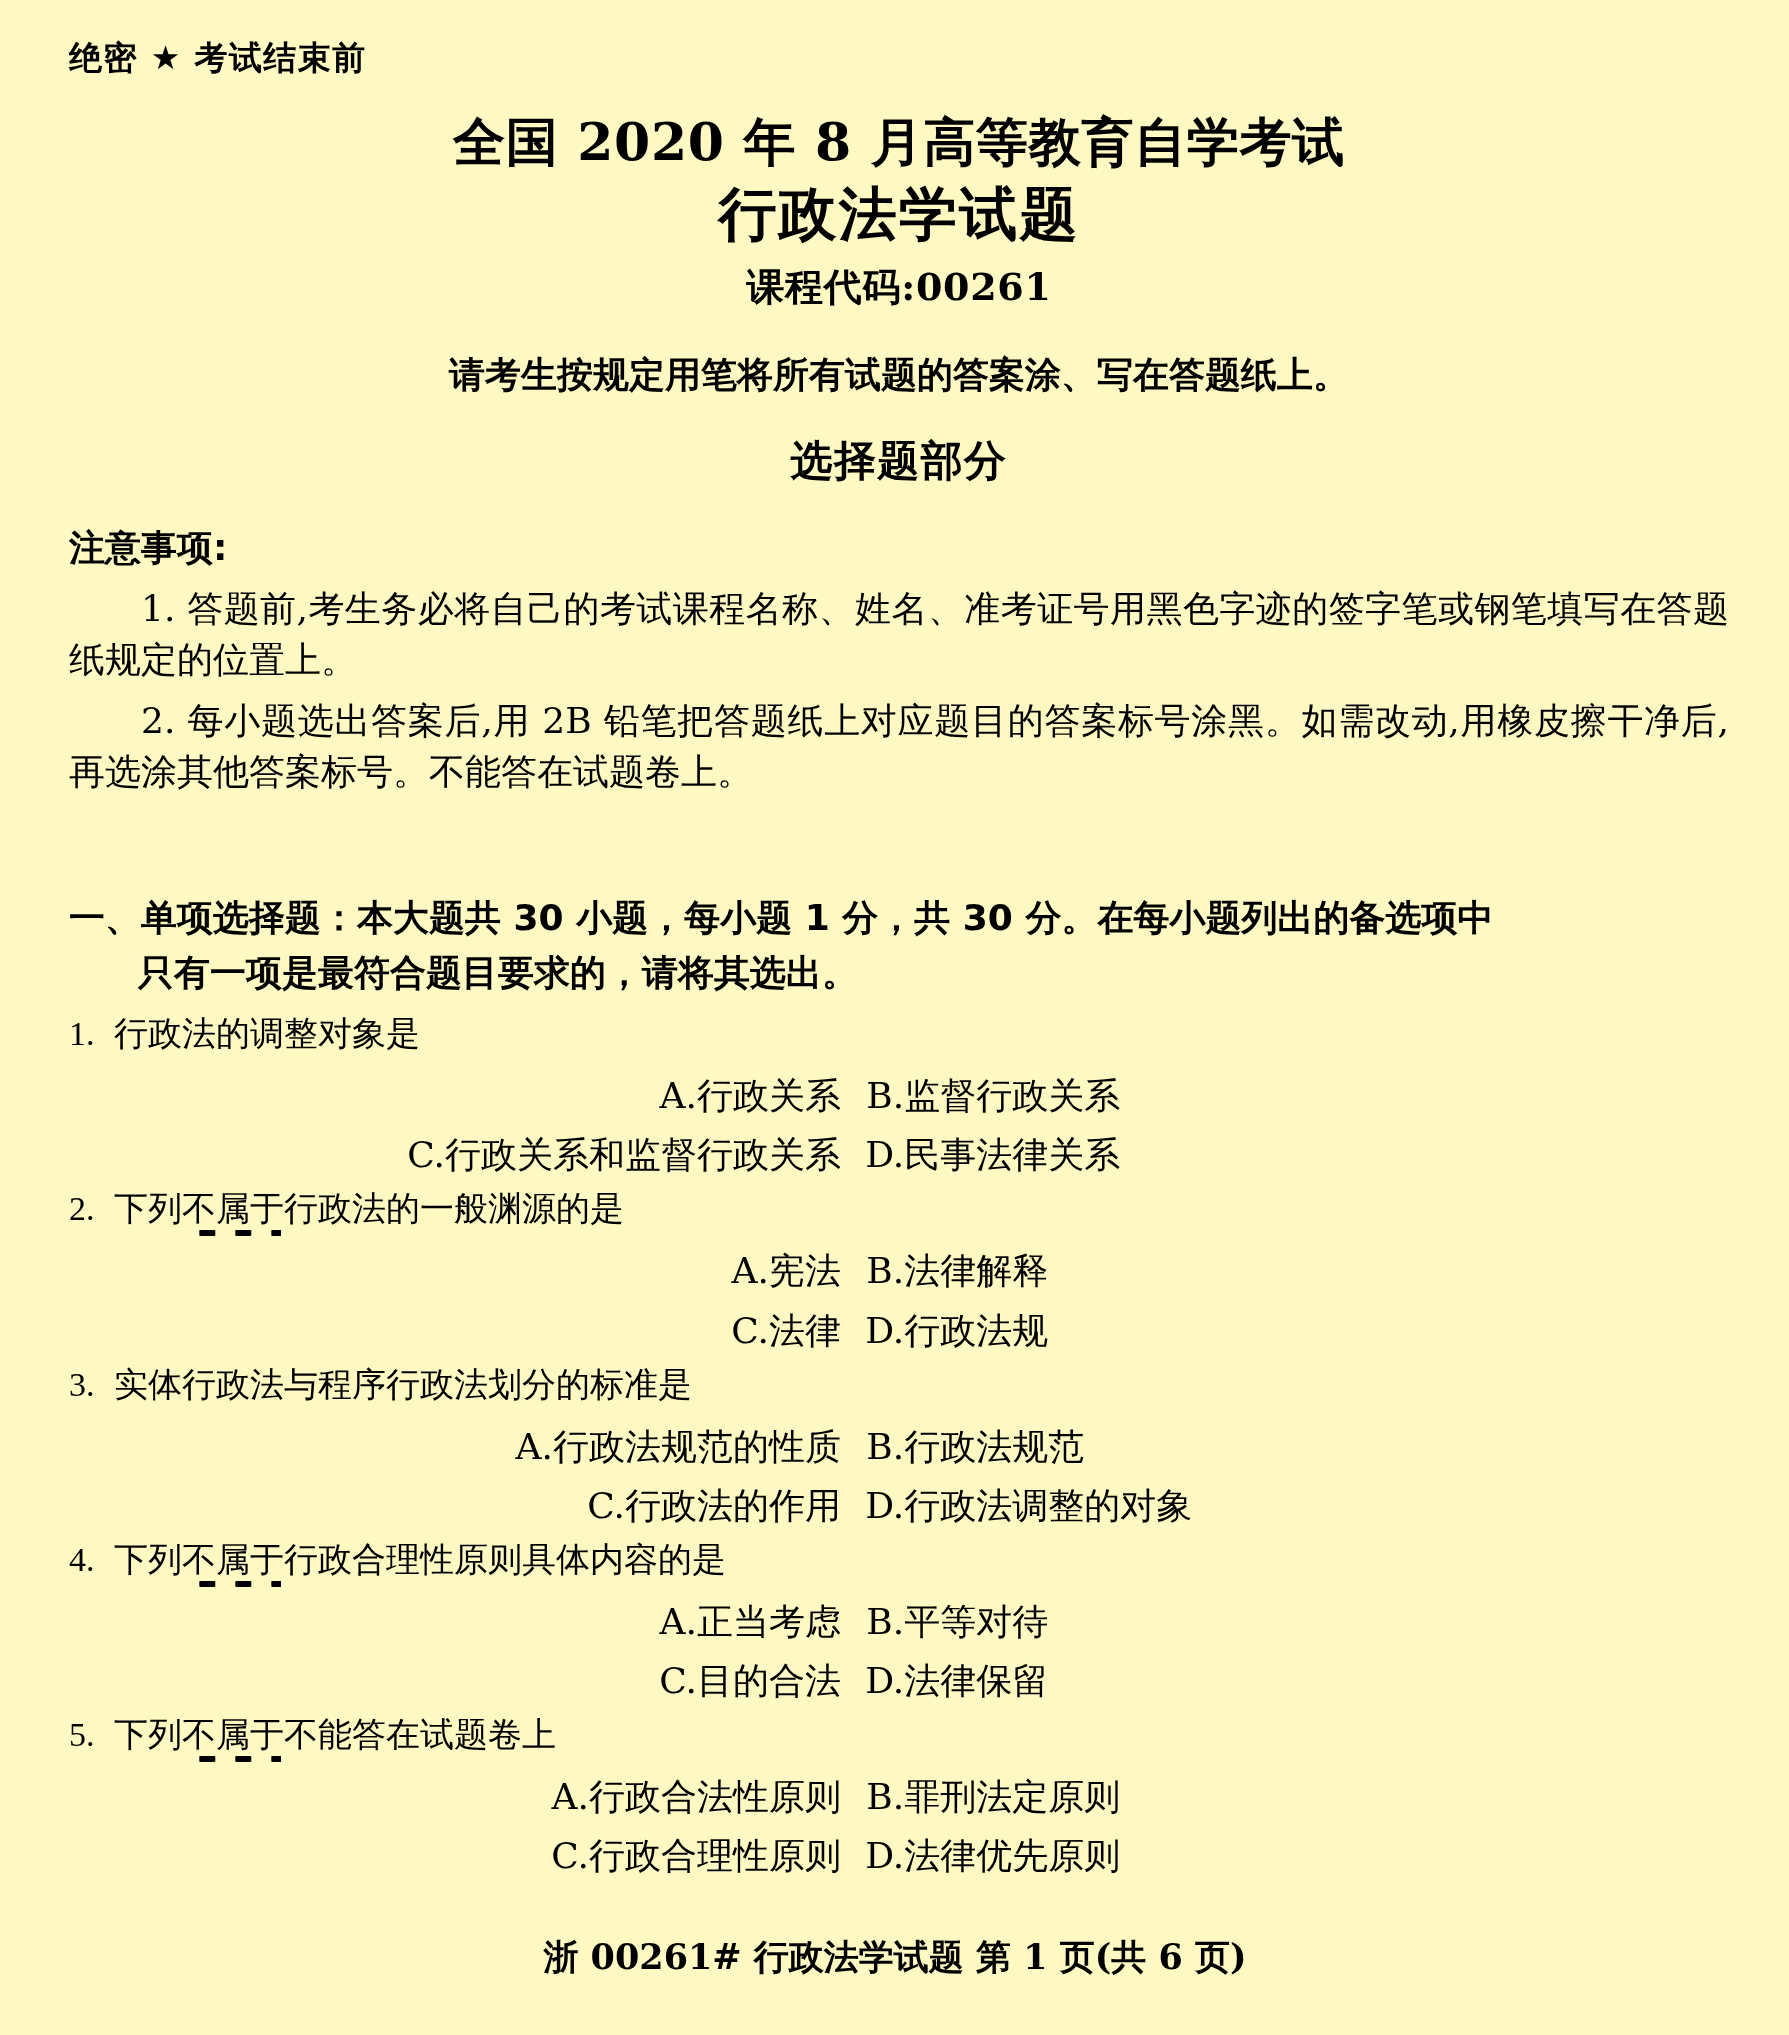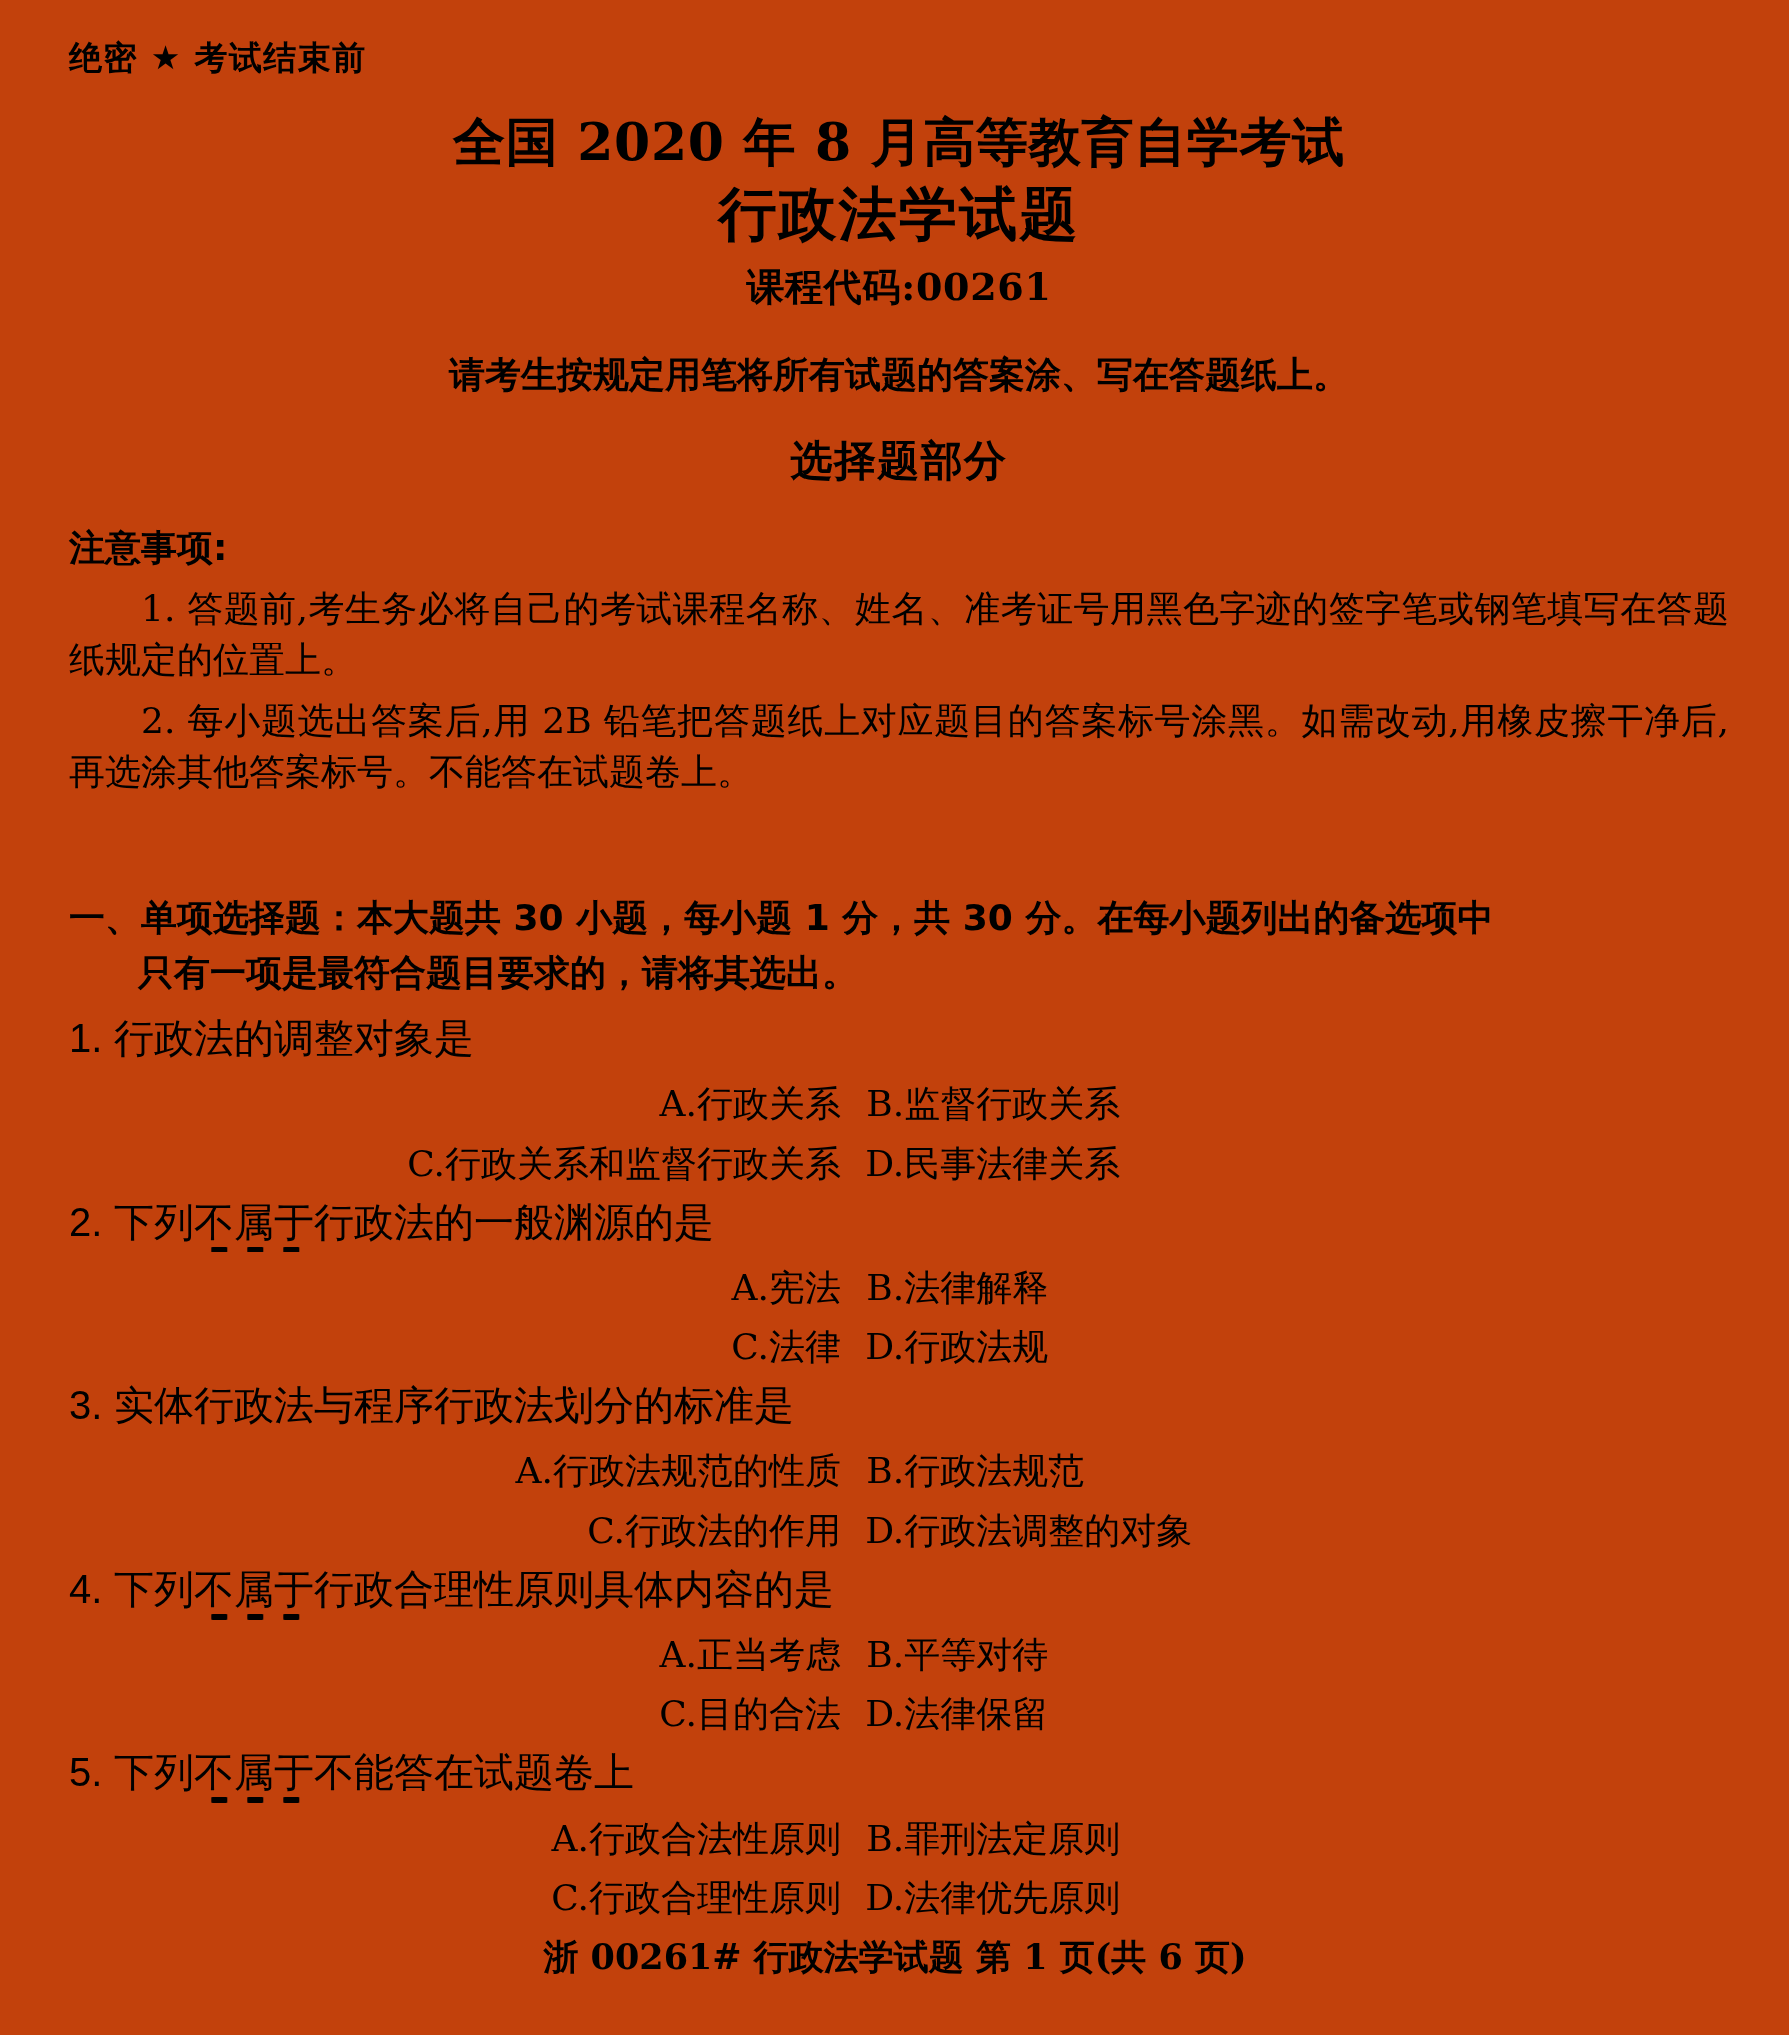--- a/index.html
+++ b/index.html
@@ -9,21 +9,21 @@
   }
   body {
     font-family: "DejaVu Serif", serif;
     color: #000000;
   }
   .page {
     position: relative;
     width: 1790px;
     height: 2035px;
     margin: 0 auto;
-    background: #c2410c;
+    background: #fef9c3;
     overflow: hidden;
     box-sizing: border-box;
   }
   .inner {
     position: absolute;
     left: 69px;
     top: 0;
     width: 1660px;
   }
 
@@ -119,22 +119,22 @@
   }
 
   
   .questions {
     margin-top: 7.2px;
   }
   .question {
     margin-top: 10px;
   }
   .q-stem {
-    font-family: Liberation Sans, sans-serif;
-    font-size: 40px;
+    font-family: Liberation Serif, serif;
+    font-size: 34px;
     line-height: 1.38;
     white-space: pre;
   }
   .q-num {
     display: inline-block;
     min-width: 45px;
   }
   .emph {
     position: relative;
   }

